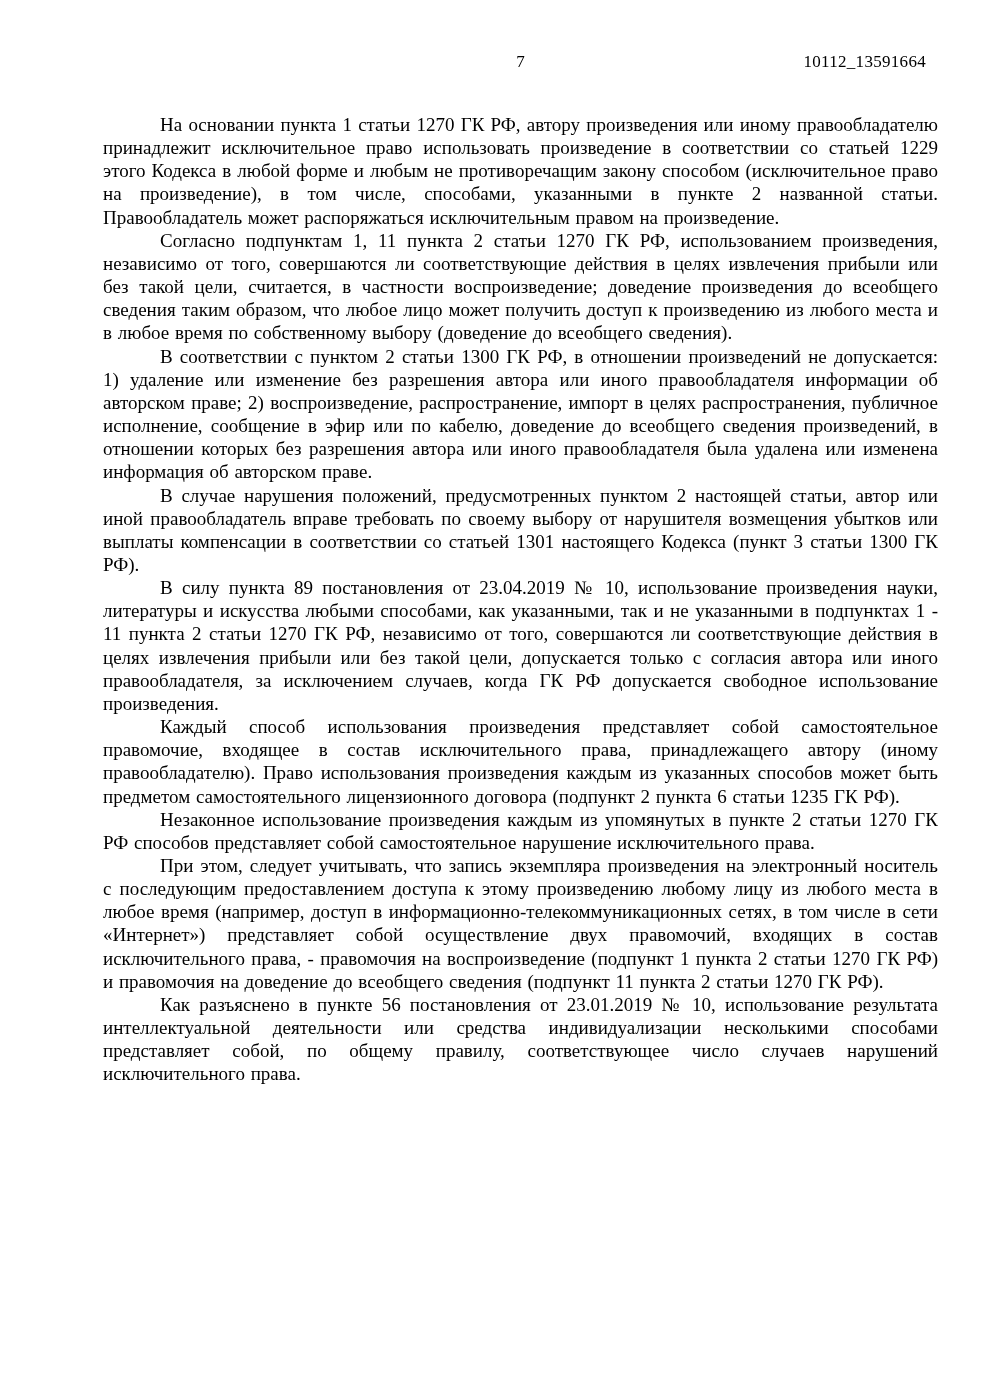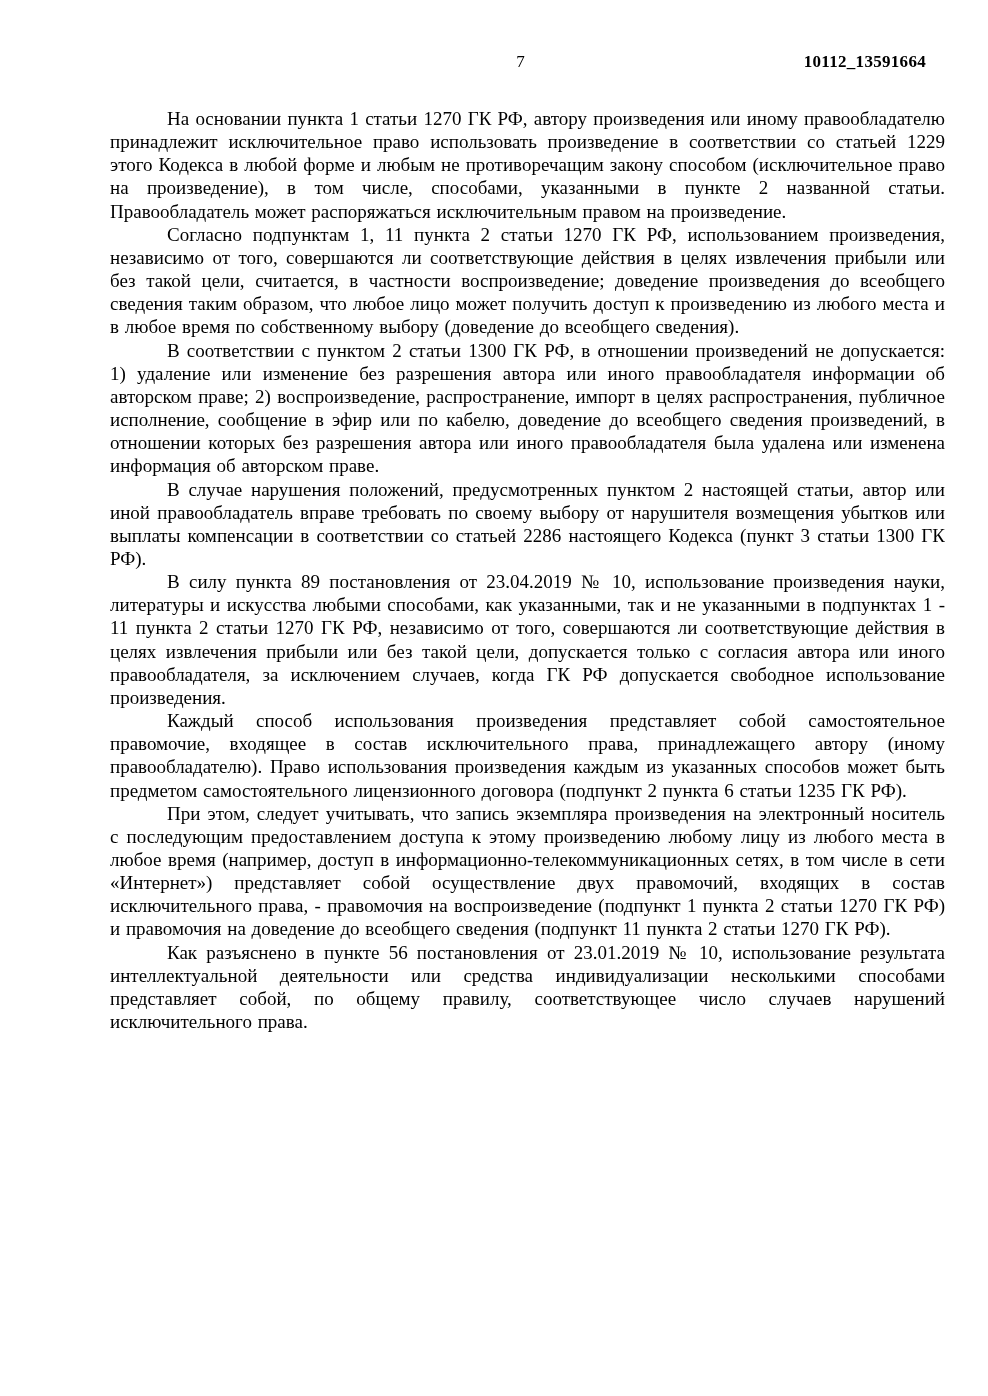--- a/index.html
+++ b/index.html
@@ -31,28 +31,26 @@
     left: 0;
     top: 0;
     width: 100%;
     text-align: center;
   }
   .docid {
     position: absolute;
     right: 12px;
     top: 0;
     letter-spacing: 0.3px;
-    font-weight: bold;
   }
   .content {
     position: absolute;
     left: 103px;
-    top: 107px;
+    top: 113px;
     width: 835px;
-    margin-left: 7px;
   }
   .content p {
     margin: 0;
     padding: 0;
     font-size: 19px;
     line-height: 23.15px;
     text-align: justify;
     text-indent: 57px;
     word-spacing: 1px;
     color: #000000;
@@ -63,19 +61,20 @@
 
 <div class="page">
   <div class="header">
     <span class="pagenum">7</span>
     <span class="docid">10112_13591664</span>
   </div>
   <div class="content">
     <p>На основании пункта 1 статьи 1270 ГК РФ, автору произведения или иному правообладателю принадлежит исключительное право использовать произведение в соответствии со статьей 1229 этого Кодекса в любой форме и любым не противоречащим закону способом (исключительное право на произведение), в том числе, способами, указанными в пункте 2 названной статьи. Правообладатель может распоряжаться исключительным правом на произведение.</p>
     <p>Согласно подпунктам 1, 11 пункта 2 статьи 1270 ГК РФ, использованием произведения, независимо от того, совершаются ли соответствующие действия в целях извлечения прибыли или без такой цели, считается, в частности воспроизведение; доведение произведения до всеобщего сведения таким образом, что любое лицо может получить доступ к произведению из любого места и в любое время по собственному выбору (доведение до всеобщего сведения).</p>
     <p>В соответствии с пунктом 2 статьи 1300 ГК РФ, в отношении произведений не допускается: 1) удаление или изменение без разрешения автора или иного правообладателя информации об авторском праве; 2) воспроизведение, распространение, импорт в целях распространения, публичное исполнение, сообщение в эфир или по кабелю, доведение до всеобщего сведения произведений, в отношении которых без разрешения автора или иного правообладателя была удалена или изменена информация об авторском праве.</p>
-    <p>В случае нарушения положений, предусмотренных пунктом 2 настоящей статьи, автор или иной правообладатель вправе требовать по своему выбору от нарушителя возмещения убытков или выплаты компенсации в соответствии со статьей 2286 настоящего Кодекса (пункт 3 статьи 1300 ГК РФ).</p>
+    <p>В случае нарушения положений, предусмотренных пунктом 2 настоящей статьи, автор или иной правообладатель вправе требовать по своему выбору от нарушителя возмещения убытков или выплаты компенсации в соответствии со статьей 1301 настоящего Кодекса (пункт 3 статьи 1300 ГК РФ).</p>
     <p>В силу пункта 89 постановления от 23.04.2019 № 10, использование произведения науки, литературы и искусства любыми способами, как указанными, так и не указанными в подпунктах 1 - 11 пункта 2 статьи 1270 ГК РФ, независимо от того, совершаются ли соответствующие действия в целях извлечения прибыли или без такой цели, допускается только с согласия автора или иного правообладателя, за исключением случаев, когда ГК РФ допускается свободное использование произведения.</p>
     <p>Каждый способ использования произведения представляет собой самостоятельное правомочие, входящее в состав исключительного права, принадлежащего автору (иному правообладателю). Право использования произведения каждым из указанных способов может быть предметом самостоятельного лицензионного договора (подпункт 2 пункта 6 статьи 1235 ГК РФ).</p>
+    <p>Незаконное использование произведения каждым из упомянутых в пункте 2 статьи 1270 ГК РФ способов представляет собой самостоятельное нарушение исключительного права.</p>
     <p>При этом, следует учитывать, что запись экземпляра произведения на электронный носитель с последующим предоставлением доступа к этому произведению любому лицу из любого места в любое время (например, доступ в информационно-телекоммуникационных сетях, в том числе в сети «Интернет») представляет собой осуществление двух правомочий, входящих в состав исключительного права, - правомочия на воспроизведение (подпункт 1 пункта 2 статьи 1270 ГК РФ) и правомочия на доведение до всеобщего сведения (подпункт 11 пункта 2 статьи 1270 ГК РФ).</p>
     <p>Как разъяснено в пункте 56 постановления от 23.01.2019 № 10, использование результата интеллектуальной деятельности или средства индивидуализации несколькими способами представляет собой, по общему правилу, соответствующее число случаев нарушений исключительного права.</p>
   </div>
 </div>
 
 </body></html>

